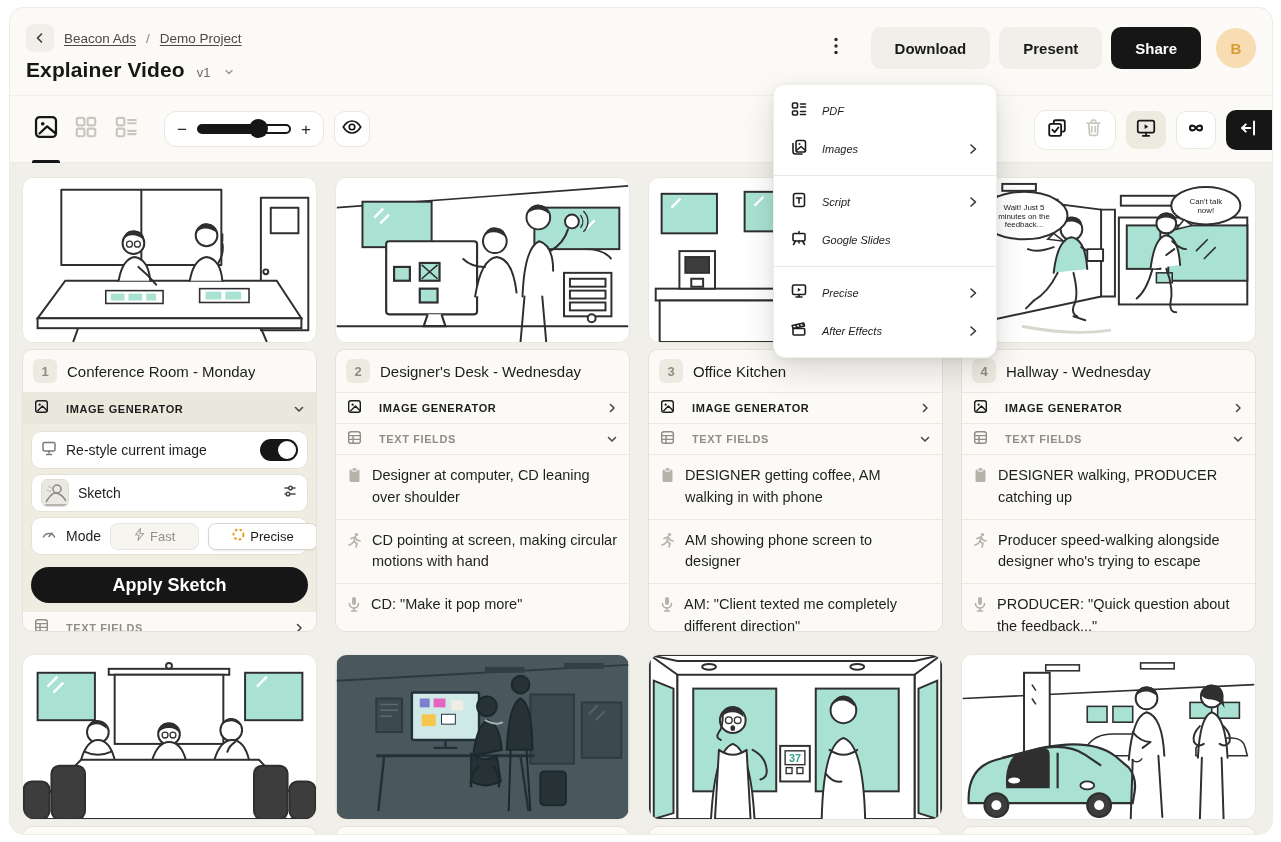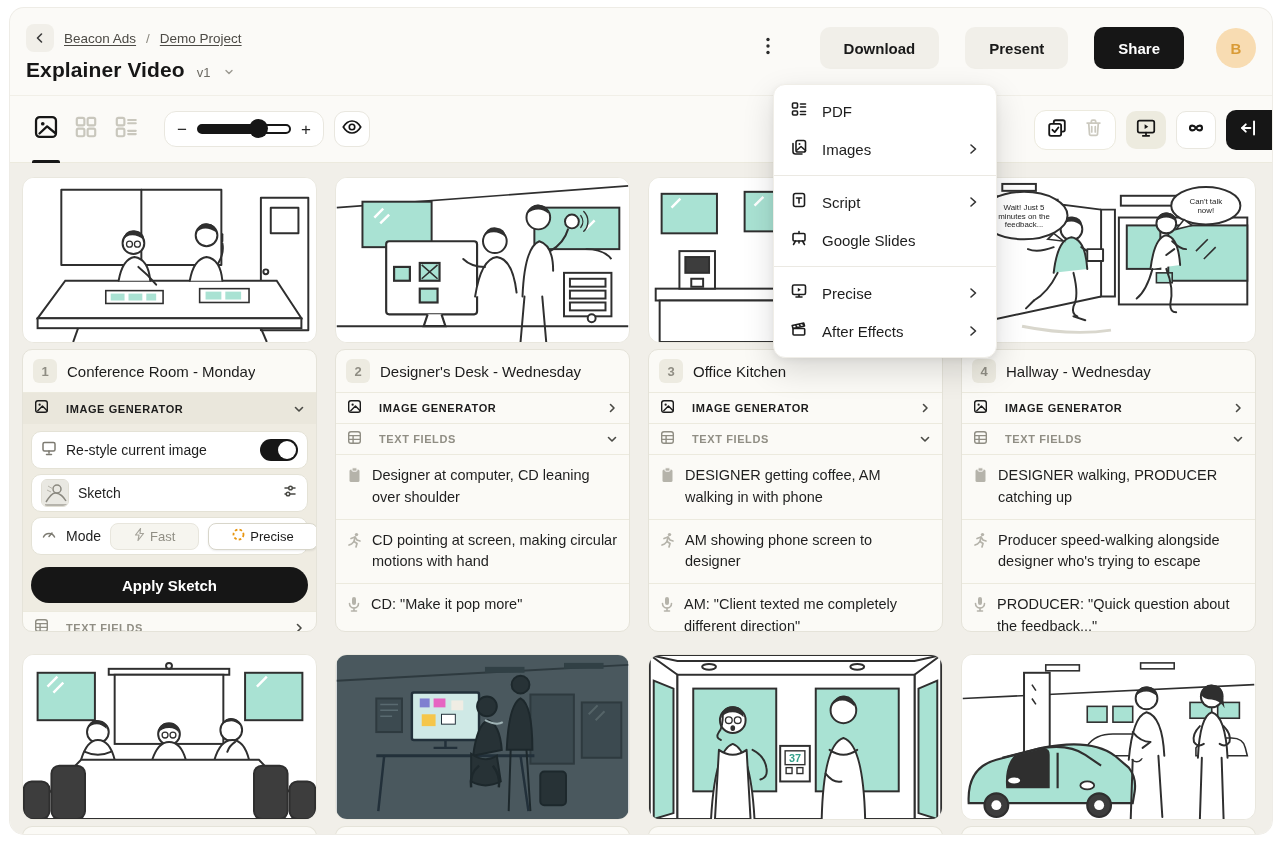--- a/index.html
+++ b/index.html
@@ -10,21 +10,21 @@
   
   .hdr { height:88px; padding:16px 0 0 16px; border-bottom:1px solid #f1efe8; position:relative; }
   .crumbrow { display:flex; align-items:center; gap:10px; height:28px; }
   .backbtn { width:28px; height:28px; border-radius:8px; background:#f1efe9; display:flex; align-items:center; justify-content:center; cursor:pointer; }
   .backbtn svg { display:block; }
   .crumb { font-size:13.5px; color:#4c4a45; text-decoration:underline; text-underline-offset:2px; cursor:pointer; }
   .crumbsep { font-size:13.5px; color:#8b8980; }
   .titlerow { display:flex; align-items:baseline; gap:12px; margin-top:6px; }
   .ptitle { font-size:21px; font-weight:700; color:#161616; letter-spacing:.1px; }
   .version { font-size:13px; color:#6d6b64; display:flex; align-items:flex-end; gap:14px; cursor:pointer; }
-  .hdr-right { position:absolute; top:19px; right:16px; display:flex; align-items:center; gap:26px; }
+  .hdr-right { position:absolute; top:19px; right:16px; display:flex; align-items:center; gap:9px; }
   .kebab { width:28px; height:42px; display:flex; align-items:center; justify-content:center; cursor:pointer; margin-right:12px; }
   .btn { height:42px; border:none; border-radius:10px; padding:0 24px; font-family:inherit; font-size:15px; font-weight:700; cursor:pointer; }
   .btn.light { background:#f1efe9; color:#1a1a1a; }
   .btn.dark { background:#161616; color:#ffffff; }
   .avatar { width:40px; height:40px; border-radius:50%; background:#f8dcb2; color:#d99b36; font-weight:700; font-size:15px; display:flex; align-items:center; justify-content:center; cursor:pointer; margin-left:6px; }
 
   
   .tbar { height:67px; display:flex; align-items:center; padding-left:16px; border-bottom:1px solid #eceade; position:relative; background:#fbfaf7; }
   .viewtab { width:40px; height:67px; display:flex; align-items:center; justify-content:center; cursor:pointer; position:relative; }
   .viewtab .underline { position:absolute; bottom:0; left:6px; width:28px; height:3px; background:#161616; border-radius:2px 2px 0 0; }
@@ -60,32 +60,32 @@
   .secrow.beige { background:#eae7dc; border-bottom:none; }
   .genbody { background:#efece2; padding:7px 8px 8px; border-bottom:1px solid #eceade; }
   .ctlcard { background:#fff; border:1px solid #e4e2d6; border-radius:10px; height:38px; display:flex; align-items:center; gap:9px; padding:0 9px; margin-bottom:5px; }
   .ctlcard .lbl { font-size:14px; color:#1e1e1e; }
   .toggle { margin-left:auto; width:38px; height:22px; border-radius:11px; background:#161616; position:relative; cursor:pointer; flex:none; }
   .toggle .knob { position:absolute; right:2px; top:2px; width:18px; height:18px; border-radius:50%; background:#fff; }
   .thumb30 { width:28px; height:28px; border-radius:6px; overflow:hidden; flex:none; border:1px solid #e0ded4; background:#f2f1ec; }
   .chip { height:27px; border-radius:8px; display:flex; align-items:center; gap:5px; padding:0 23px; font-size:13px; cursor:pointer; flex:none; }
   .chip.fast { background:#f6f5ef; border:1px solid #e8e6dd; color:#908e84; }
   .chip.precise { background:#fff; border:1px solid #d8d6ca; color:#1b1b1b; box-shadow:0 1px 2px rgba(0,0,0,.08); }
-  .applybtn { width:100%; height:36px; margin-top:7px; border:none; border-radius:20px; background:#161616; color:#fff; font-family:inherit; font-size:15px; font-weight:700; cursor:pointer; }
+  .applybtn { width:100%; height:36px; margin-top:7px; border:none; border-radius:20px; background:#161616; color:#fff; font-family:inherit; font-size:18px; font-weight:700; cursor:pointer; }
   .fieldrow { display:flex; gap:10px; padding:10px 11px; border-bottom:1px solid #eceade; cursor:text; }
   .fieldrow:last-child { border-bottom:none; }
   .fieldrow .ficon { flex:none; margin-top:2px; }
   .fieldrow .ftext { font-size:14.5px; line-height:1.5; color:#1f1f1f; }
   .nextpanel { height:14px; background:#fbfaf6; border:1px solid #e5e3d9; border-bottom:none; border-radius:10px 10px 0 0; flex:none; }
 
   
   .menu { position:absolute; left:763px; top:76px; width:224px; background:#fff; border:1px solid #f0eee8;
           border-radius:12px; box-shadow:0 12px 32px rgba(0,0,0,.14), 0 2px 6px rgba(0,0,0,.06); padding:7px 0; z-index:50; }
   .mi { height:38px; display:flex; align-items:center; gap:14px; padding:0 16px; cursor:pointer; }
-  .mi .mlabel { font-size:15px; color:#1d1d1d; }
+  .mi .mlabel { font-size:11px; color:#1d1d1d;font-style:italic; }
   .mi .mchev { margin-left:auto; display:flex; }
   .mdiv { height:1px; background:#ebe9e3; margin:7px 0; }
 </style>
 </head>
 <body>
 
 <div class="app">
 
   <header class="hdr">
     <div class="crumbrow">

